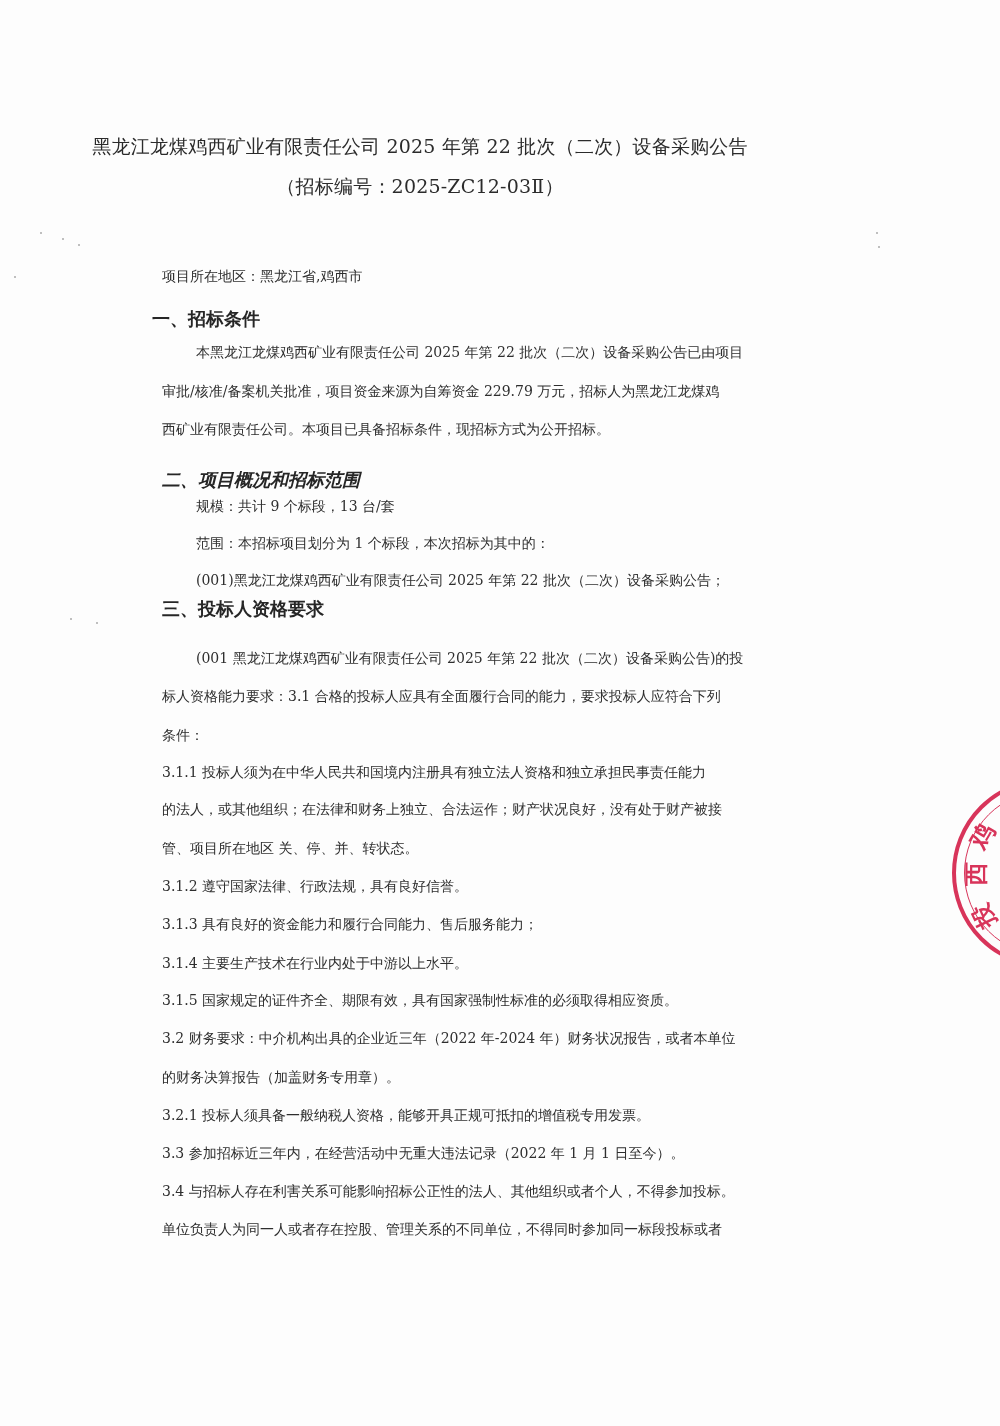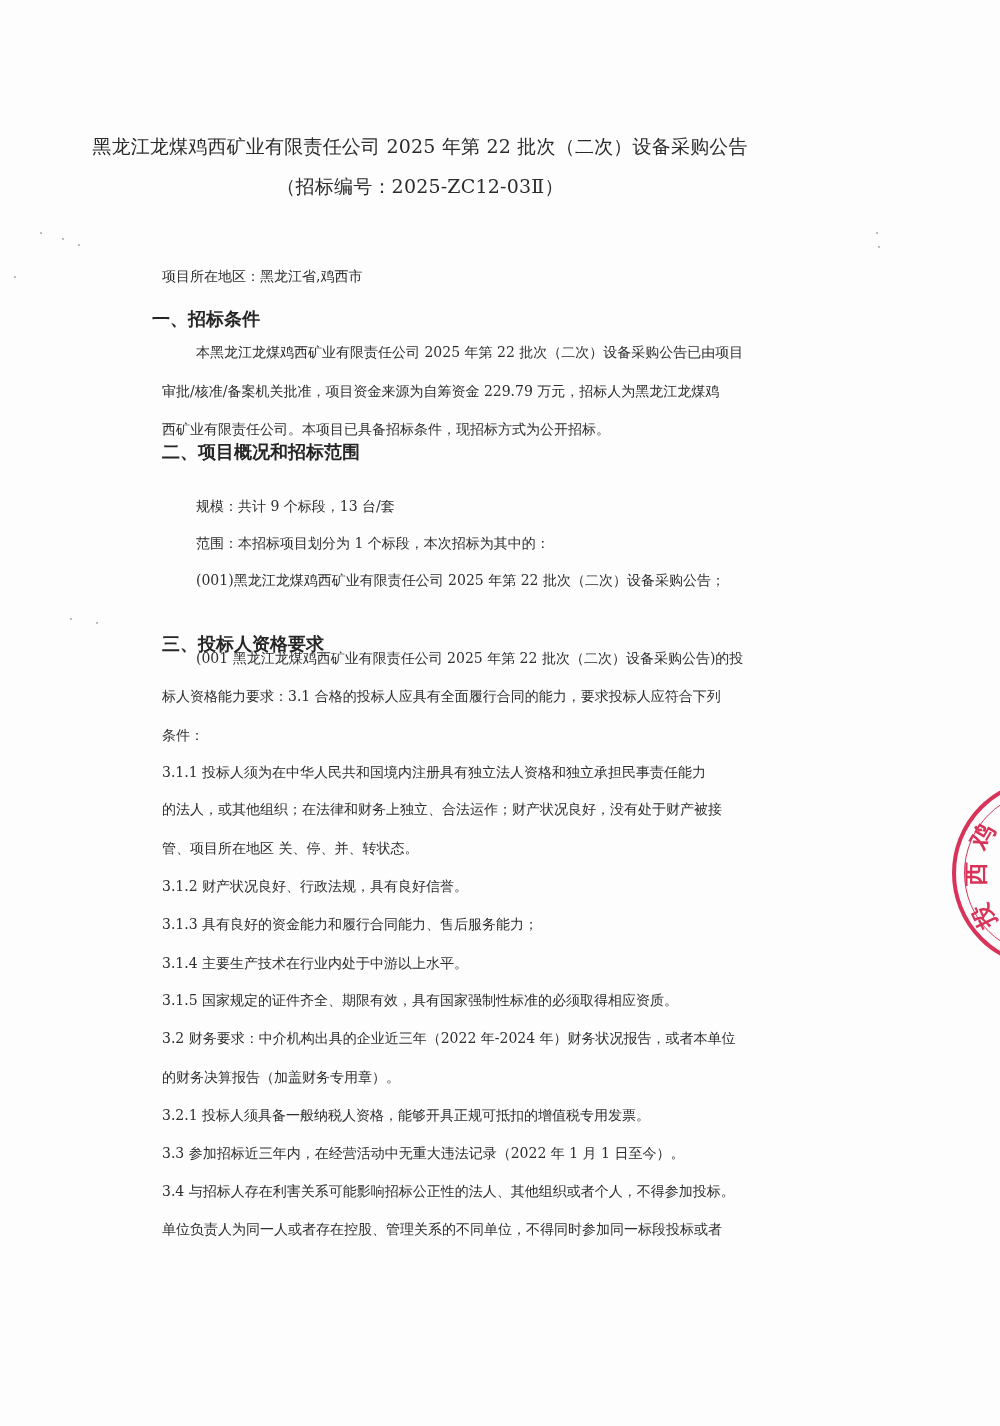--- a/index.html
+++ b/index.html
@@ -41,33 +41,33 @@
   <div class="title" style="top:134px;">黑龙江龙煤鸡西矿业有限责任公司 2025 年第 22 批次（二次）设备采购公告</div>
   <div class="title" style="top:174px;">（招标编号：2025-ZC12-03Ⅱ）</div>
 
   <div class="line" style="left:162px; top:268px;">项目所在地区：黑龙江省,鸡西市</div>
 
   <div class="heading" style="left:152px; top:307px;">一、招标条件</div>
   <div class="line" style="left:196px; top:344px;">本黑龙江龙煤鸡西矿业有限责任公司 2025 年第 22 批次（二次）设备采购公告已由项目</div>
   <div class="line" style="left:162px; top:383px;">审批/核准/备案机关批准，项目资金来源为自筹资金 229.79 万元，招标人为黑龙江龙煤鸡</div>
   <div class="line" style="left:162px; top:421px;">西矿业有限责任公司。本项目已具备招标条件，现招标方式为公开招标。</div>
 
-  <div class="heading" style="left:162px; top:440px;">二、项目概况和招标范围</div>
+  <div class="heading" style="left:162px; top:468px;font-style:italic;">二、项目概况和招标范围</div>
   <div class="line" style="left:196px; top:498px;">规模：共计  9  个标段，13  台/套</div>
   <div class="line" style="left:196px; top:535px;">范围：本招标项目划分为 1 个标段，本次招标为其中的：</div>
   <div class="line" style="left:196px; top:572px;">(001)黑龙江龙煤鸡西矿业有限责任公司 2025 年第 22 批次（二次）设备采购公告；</div>
 
-  <div class="heading" style="left:162px; top:632px;">三、投标人资格要求</div>
+  <div class="heading" style="left:162px; top:597px;">三、投标人资格要求</div>
   <div class="line" style="left:196px; top:650px;">(001 黑龙江龙煤鸡西矿业有限责任公司 2025 年第 22 批次（二次）设备采购公告)的投</div>
   <div class="line" style="left:162px; top:688px;">标人资格能力要求：3.1 合格的投标人应具有全面履行合同的能力，要求投标人应符合下列</div>
   <div class="line" style="left:162px; top:727px;text-align:center;">条件：</div>
   <div class="line" style="left:162px; top:764px;">3.1.1  投标人须为在中华人民共和国境内注册具有独立法人资格和独立承担民事责任能力</div>
   <div class="line" style="left:162px; top:801px;">的法人，或其他组织；在法律和财务上独立、合法运作；财产状况良好，没有处于财产被接</div>
   <div class="line" style="left:162px; top:840px;">管、项目所在地区  关、停、并、转状态。</div>
-  <div class="line" style="left:162px; top:878px;">3.1.2  财产状况良好、行政法规，具有良好信誉。</div>
+  <div class="line" style="left:162px; top:878px;">3.1.2  遵守国家法律、行政法规，具有良好信誉。</div>
   <div class="line" style="left:162px; top:916px;">3.1.3  具有良好的资金能力和履行合同能力、售后服务能力；</div>
   <div class="line" style="left:162px; top:955px;">3.1.4  主要生产技术在行业内处于中游以上水平。</div>
   <div class="line" style="left:162px; top:992px;">3.1.5  国家规定的证件齐全、期限有效，具有国家强制性标准的必须取得相应资质。</div>
   <div class="line" style="left:162px; top:1030px;">3.2 财务要求：中介机构出具的企业近三年（2022 年-2024 年）财务状况报告，或者本单位</div>
   <div class="line" style="left:162px; top:1069px;">的财务决算报告（加盖财务专用章）。</div>
   <div class="line" style="left:162px; top:1107px;">3.2.1  投标人须具备一般纳税人资格，能够开具正规可抵扣的增值税专用发票。</div>
   <div class="line" style="left:162px; top:1145px;">3.3  参加招标近三年内，在经营活动中无重大违法记录（2022  年  1  月  1  日至今）。</div>
   <div class="line" style="left:162px; top:1183px;">3.4 与招标人存在利害关系可能影响招标公正性的法人、其他组织或者个人，不得参加投标。</div>
   <div class="line" style="left:162px; top:1221px;">单位负责人为同一人或者存在控股、管理关系的不同单位，不得同时参加同一标段投标或者</div>
 

